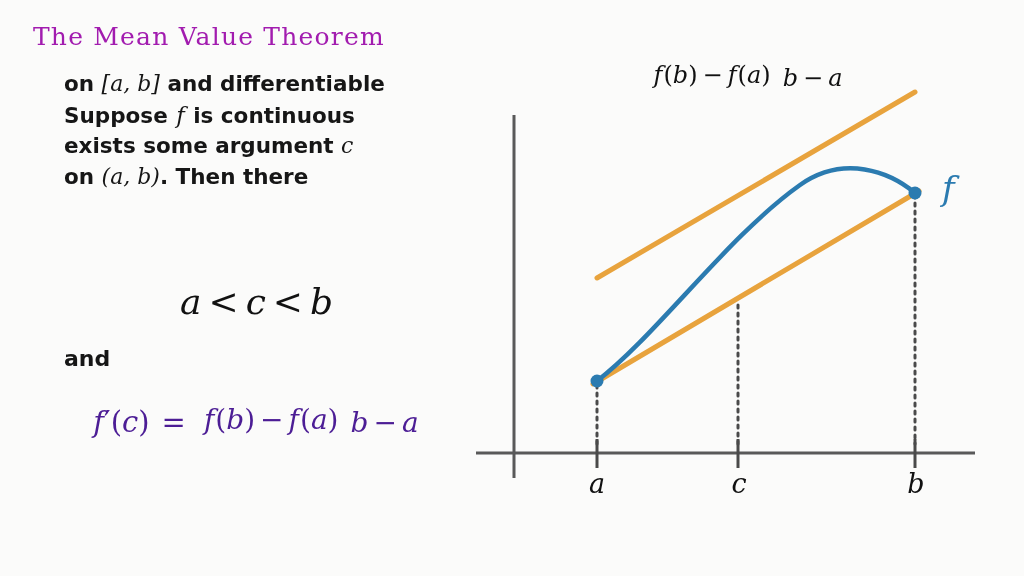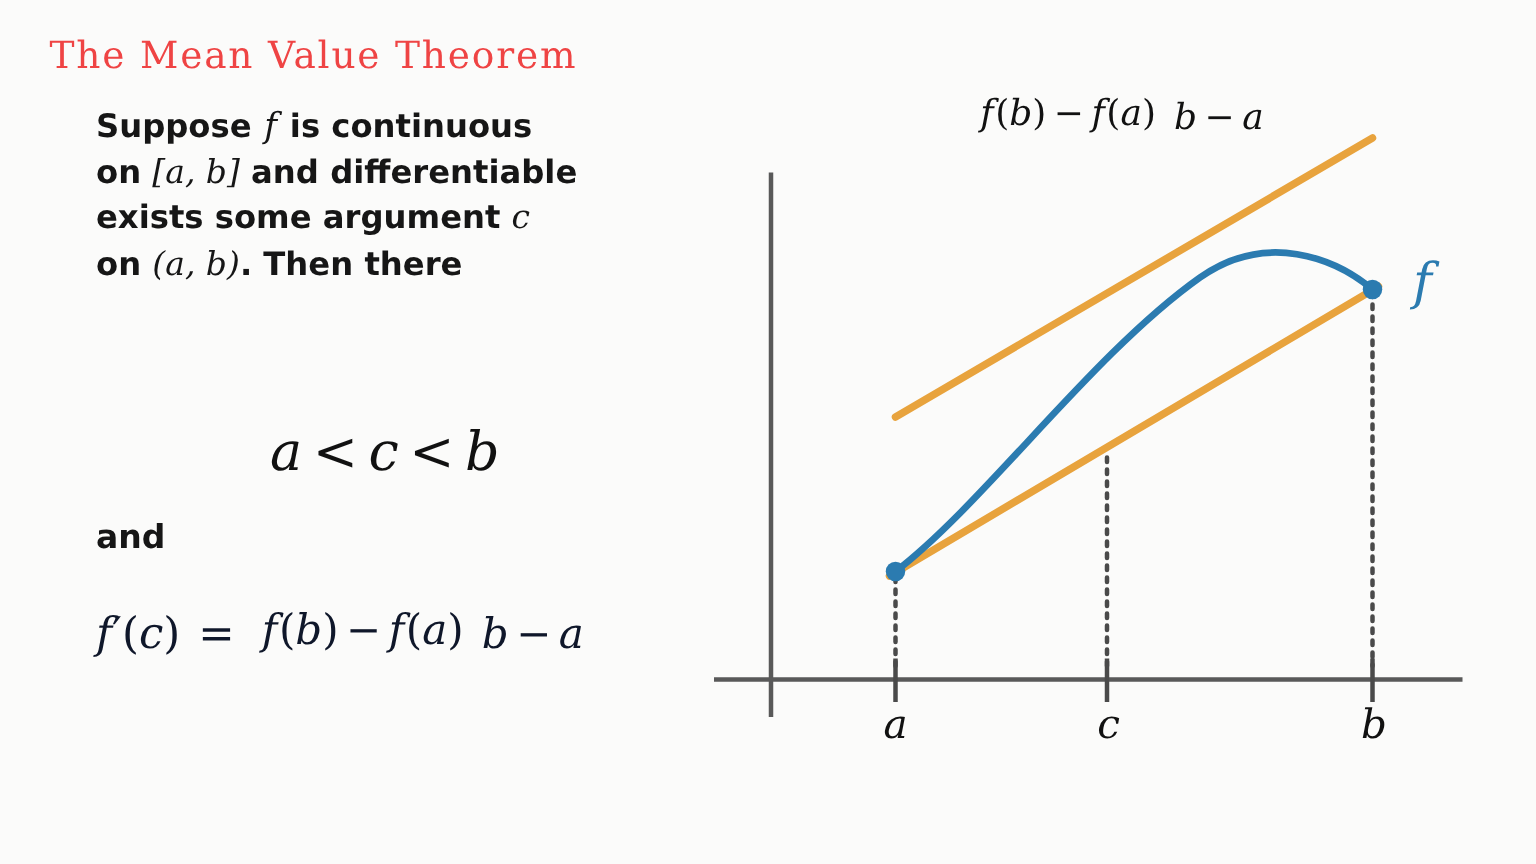--- a/index.html
+++ b/index.html
@@ -23,21 +23,21 @@
   }
 
   
   .title {
     position: absolute;
     left: 33px;
     top: 22px;
     font-family: "DejaVu Serif", "Liberation Serif", serif;
     font-size: 25px;
     letter-spacing: 1.2px;
-    color: #ef4444;
+    color: #a21caf;
     white-space: nowrap;
   }
 
   
   .statement {
     position: absolute;
     left: 64px;
     top: 69px;
     width: 400px;
   }
@@ -88,23 +88,23 @@
   }
 
   
   .display-eq {
     position: absolute;
     left: 64px;
     top: 405px;
     width: 390px;
     display: flex;
     align-items: center;
-    justify-content: flex-start;
-    font-family: "DejaVu Serif", "Liberation Serif", serif;
-    color: #0f172a;
+    justify-content: center;
+    font-family: "DejaVu Serif", "Liberation Serif", serif;
+    color: #4c1d95;
     white-space: nowrap;
   }
   .eq-lhs {
     font-size: 29px;
     font-style: italic;
   }
   .eq-lhs .paren, .eq-lhs .prime { font-style: normal; }
   .eq-sign {
     font-size: 29px;
     padding: 0 12px;
@@ -179,22 +179,22 @@
   }
 </style>
 </head>
 <body>
 
 <div class="slide">
 
   <div class="title">The Mean Value Theorem</div>
 
   <div class="statement">
+    <div class="stmt-line"><span>on </span><span class="mi">[a, b]</span><span> and differentiable</span></div>
     <div class="stmt-line"><span>Suppose </span><span class="mi-f">f</span><span> is continuous</span></div>
-    <div class="stmt-line"><span>on </span><span class="mi">[a, b]</span><span> and differentiable</span></div>
     <div class="stmt-line"><span>exists some argument </span><span class="mi">c</span></div>
     <div class="stmt-line"><span>on </span><span class="mi">(a, b)</span><span>. Then there</span></div>
   </div>
 
   <div class="inequality">
     <span class="v">a</span><span class="op">&lt;</span><span class="v">c</span><span class="op">&lt;</span><span class="v">b</span>
   </div>
 
   <div class="andword">and</div>
 

